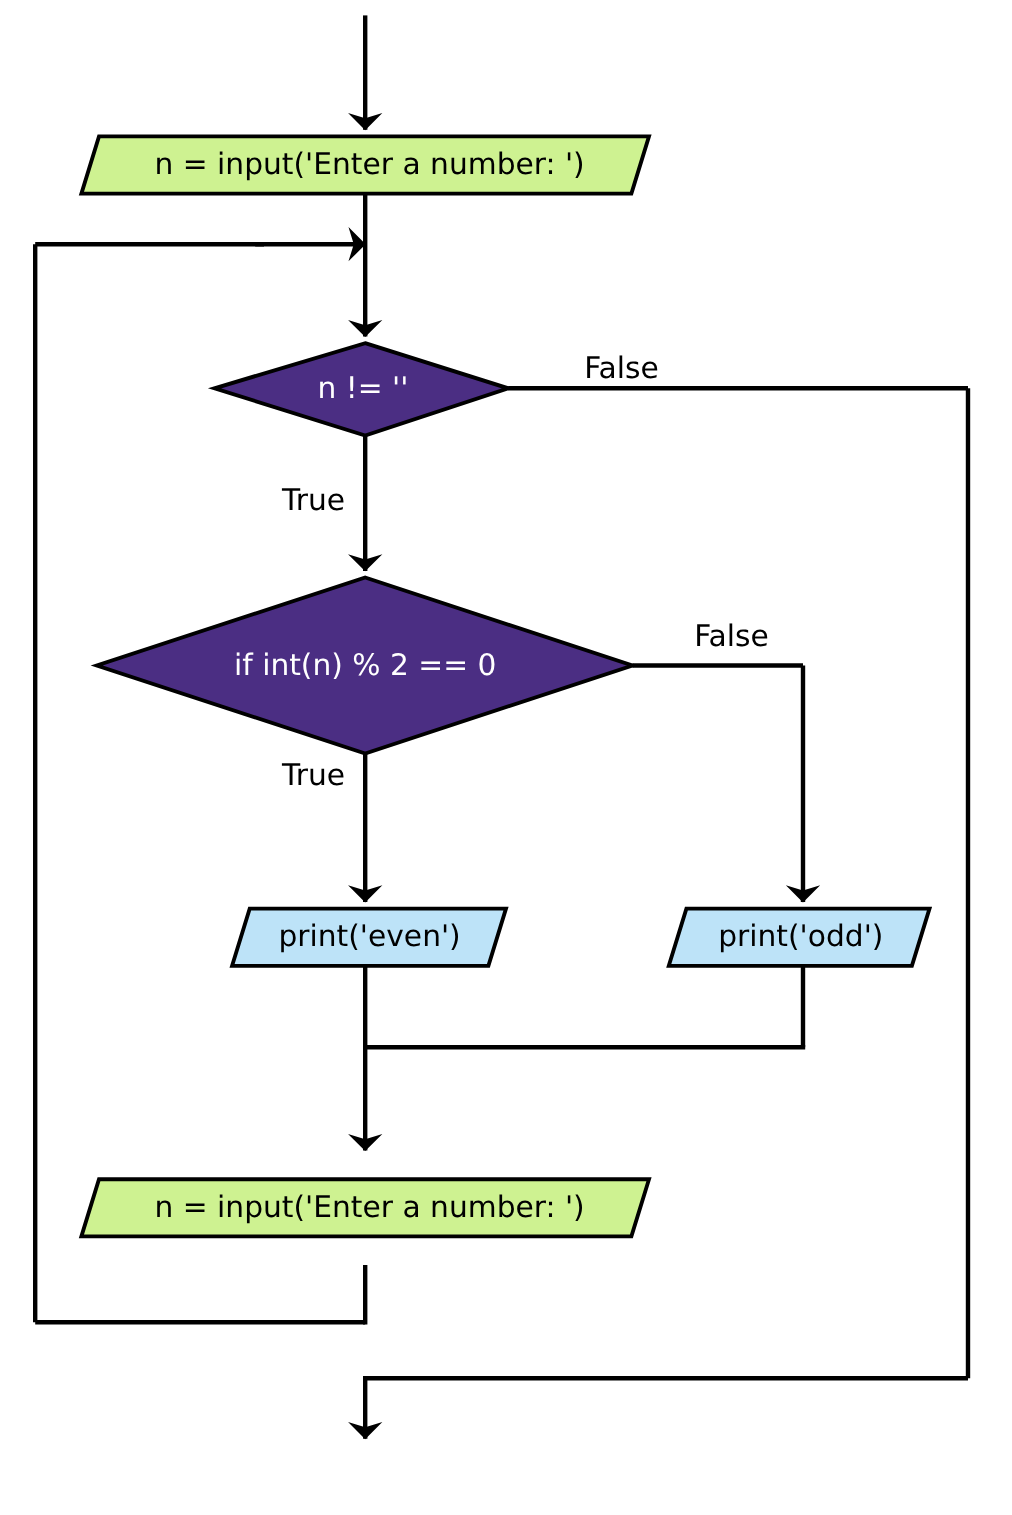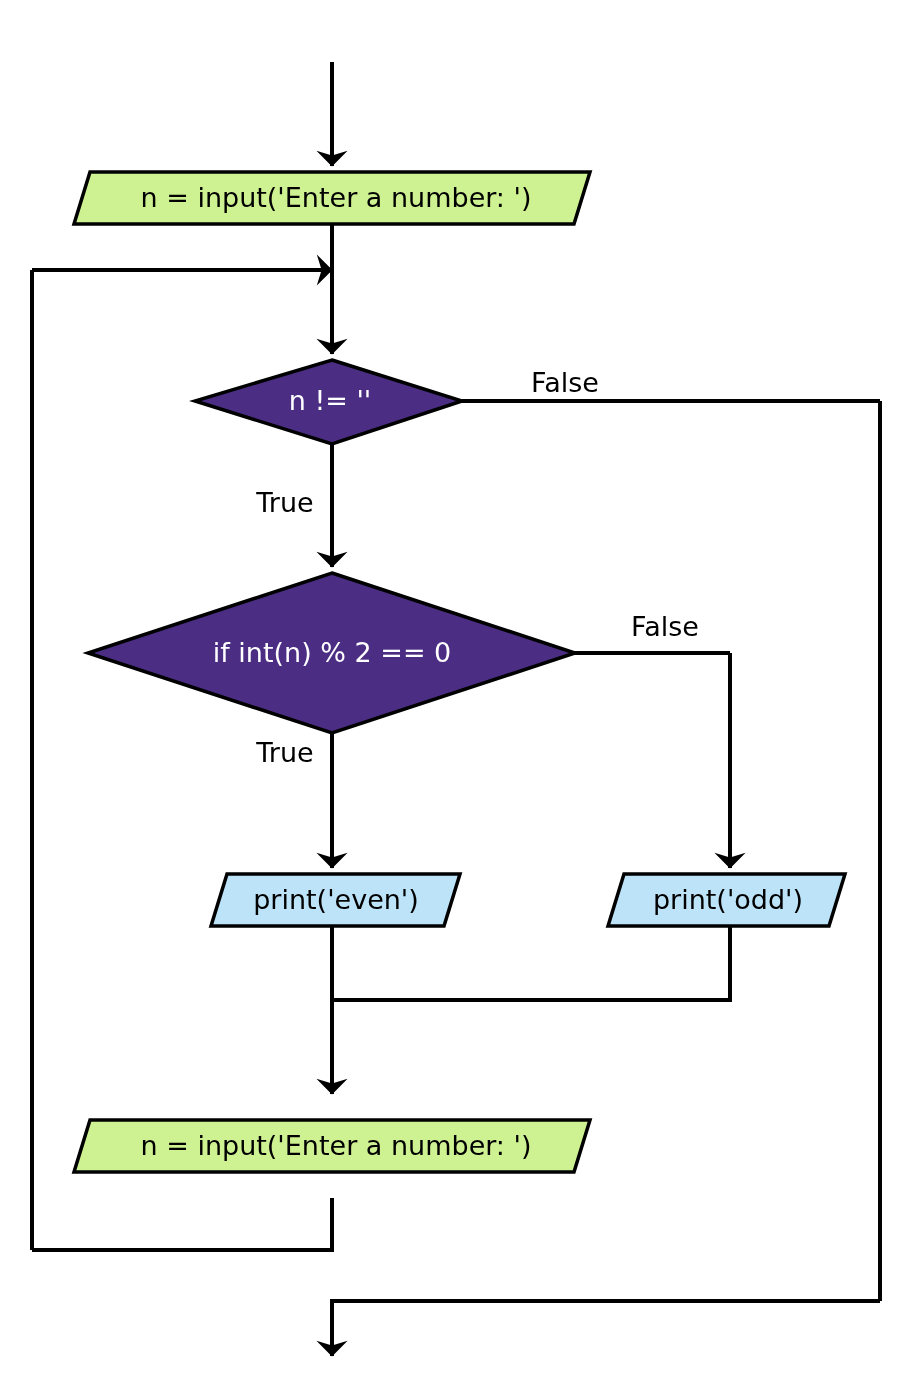--- a/index.html
+++ b/index.html
@@ -11,21 +11,20 @@
   body {
     width: 920px;
     height: 1377px;
     font-family: "DejaVu Sans", "Liberation Sans", sans-serif;
     overflow: hidden;
   }
   #flowchart-root {
     position: relative;
     width: 920px;
     height: 1107px;
-    margin-top: 48px;
   }
   svg.flow-canvas {
     display: block;
     width: 920px;
     height: 1377px;
   }
   .edge-line {
     stroke: #000000;
     stroke-width: 4;
     fill: none;

